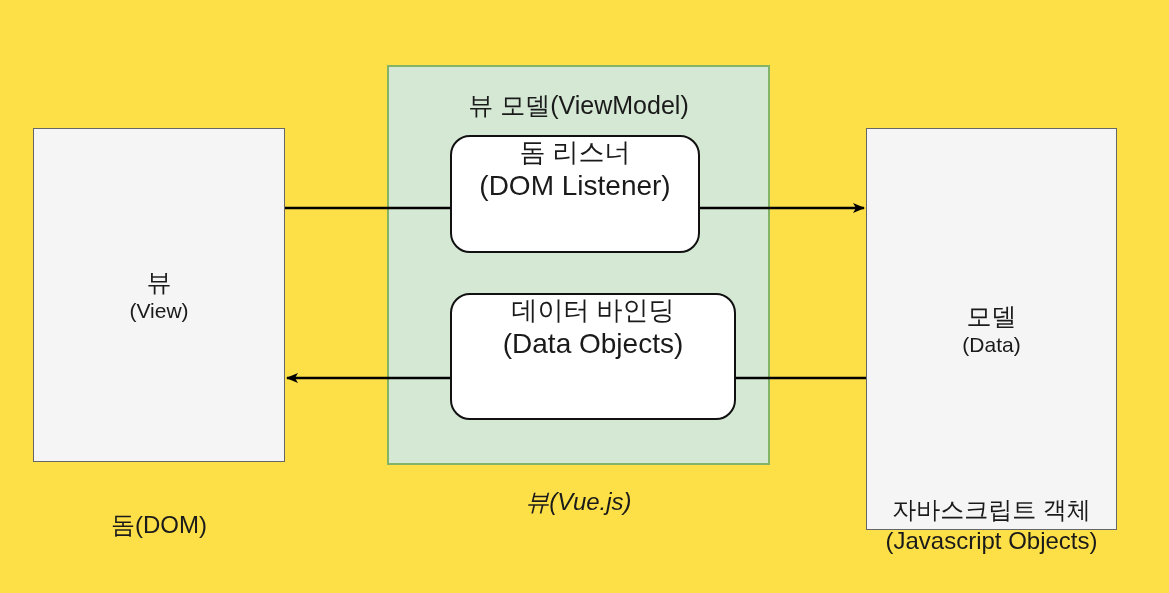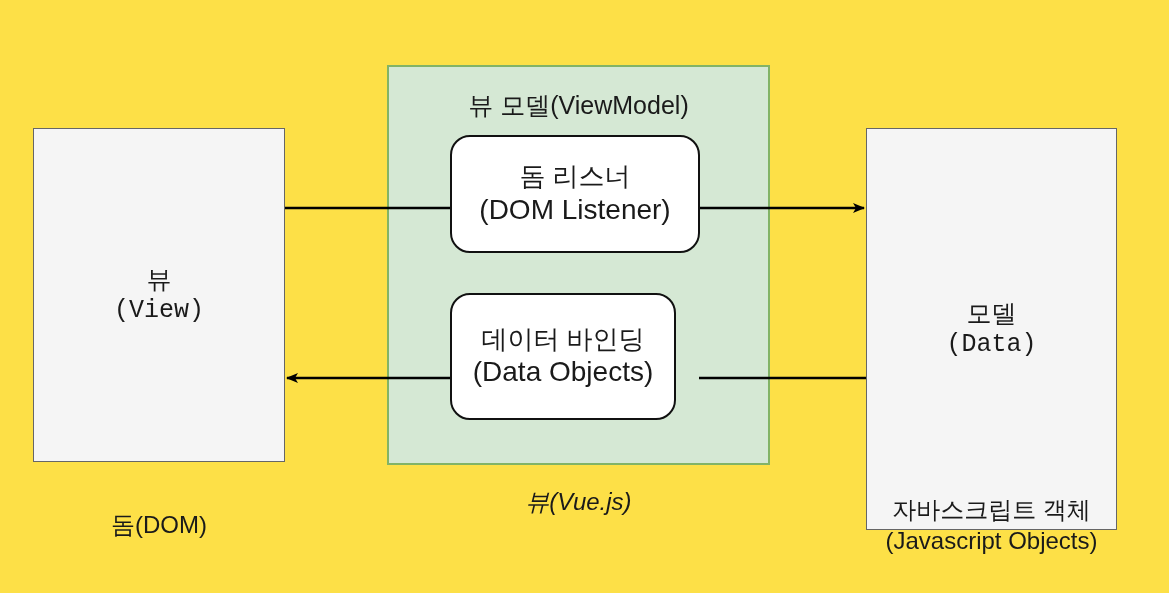--- a/index.html
+++ b/index.html
@@ -31,33 +31,32 @@
     position: absolute;
     background: #f5f5f5;
     border: 1px solid #666666;
     box-sizing: border-box;
     display: flex;
     flex-direction: column;
     align-items: center;
     justify-content: center;
   }
   .plain-box .line1 { font-size: 25px; line-height: 1.28; }
-  .plain-box .line2 { font-size: 25px; line-height: 1.28; font-family: Liberation Mono, monospace; }
+  .plain-box .line2 { font-size: 21px; line-height: 1.28; }
 
   
   .round-box {
     position: absolute;
     background: #ffffff;
     border: 2px solid #111111;
     border-radius: 20px;
     box-sizing: border-box;
     display: flex;
     flex-direction: column;
     align-items: center;
-    justify-content: center;
     z-index: 3;
   }
   .round-box .line1 { font-size: 26px; line-height: 1.22; }
   .round-box .line2 { font-size: 28px; line-height: 1.22; }
 
   
   #viewmodel-panel {
     position: absolute;
     background: #d5e8d4;
     border: 2px solid #82b366;
@@ -120,21 +119,21 @@
   <div class="plain-box" style="left:866px; top:128px; width:251px; height:402px;">
     <div class="line1">모델</div>
     <div class="line2">(Data)</div>
   </div>
 
   <div class="round-box" style="left:450px; top:135px; width:250px; height:118px;">
     <div class="line1">돔 리스너</div>
     <div class="line2">(DOM Listener)</div>
   </div>
 
-  <div class="round-box" style="left:450px; top:293px; width:226px; height:127px;">
+  <div class="round-box" style="left:450px; top:293px; width:286px; height:127px;">
     <div class="line1">데이터 바인딩</div>
     <div class="line2">(Data Objects)</div>
   </div>
 
   <div class="caption" style="left:33px; top:510px; width:252px;">
     <div>돔(DOM)</div>
   </div>
 
   <div class="caption" style="left:387px; top:487px; width:383px;font-style:italic;">
     <div>뷰(Vue.js)</div>

